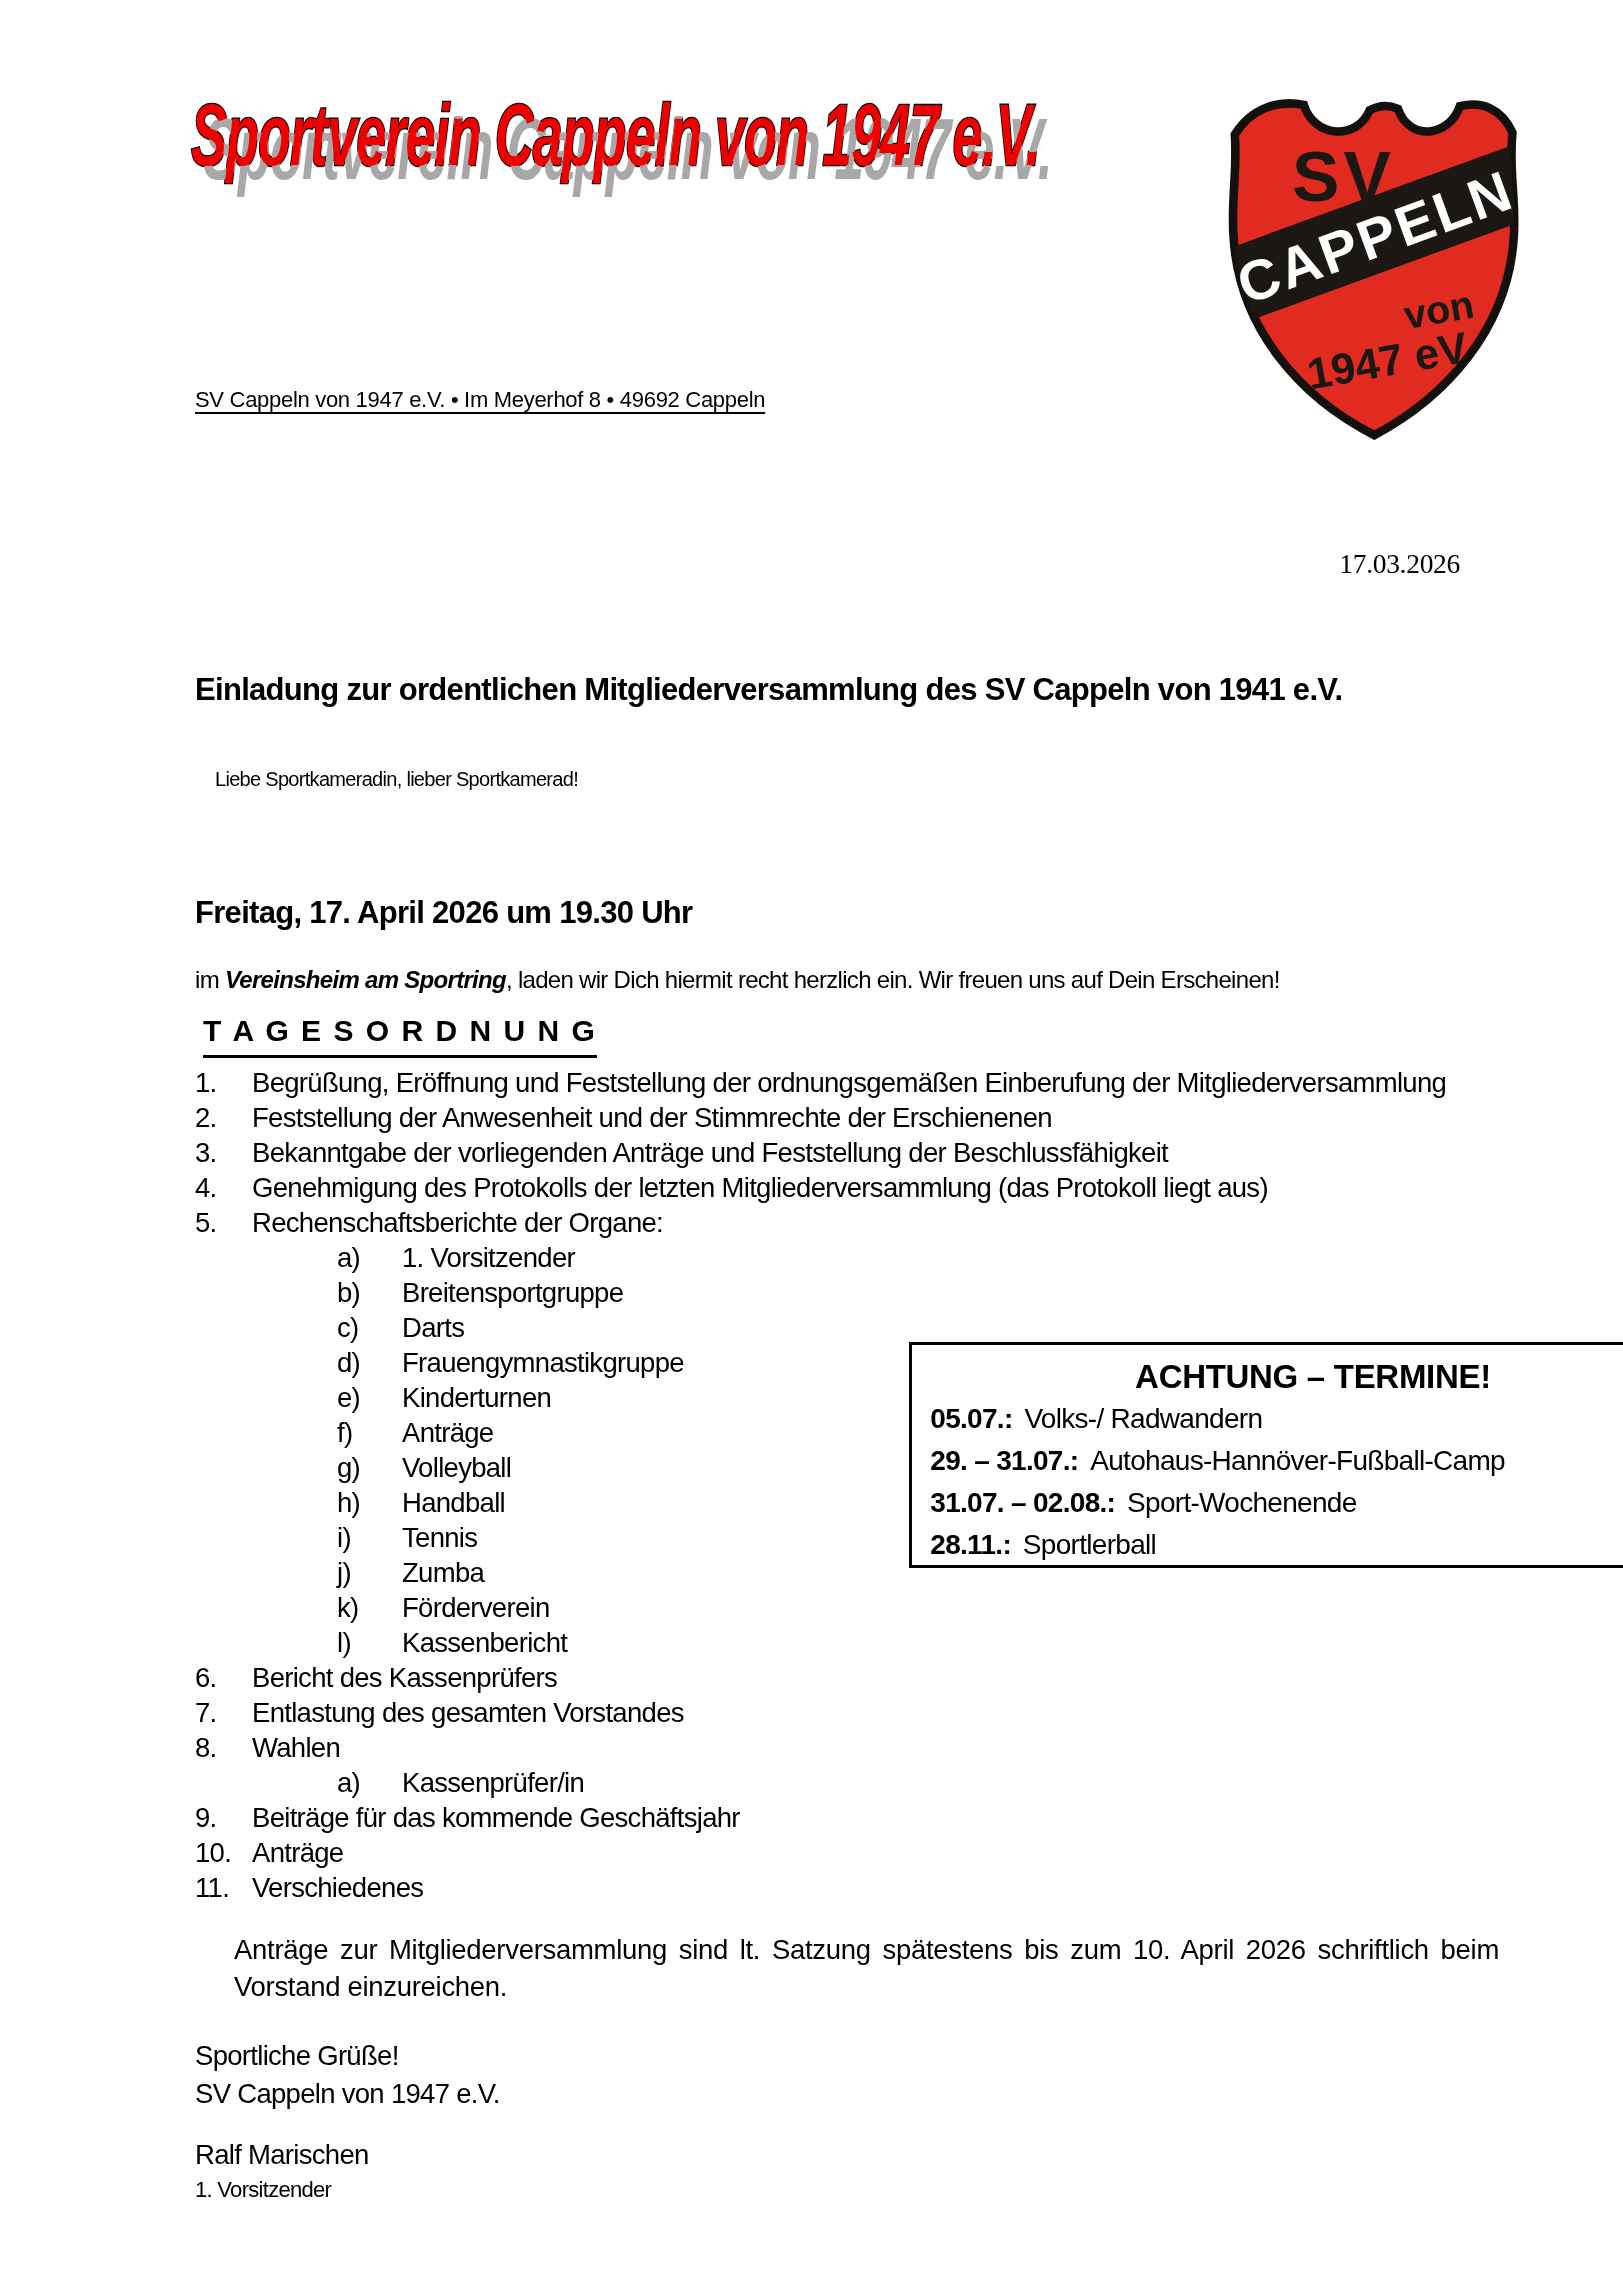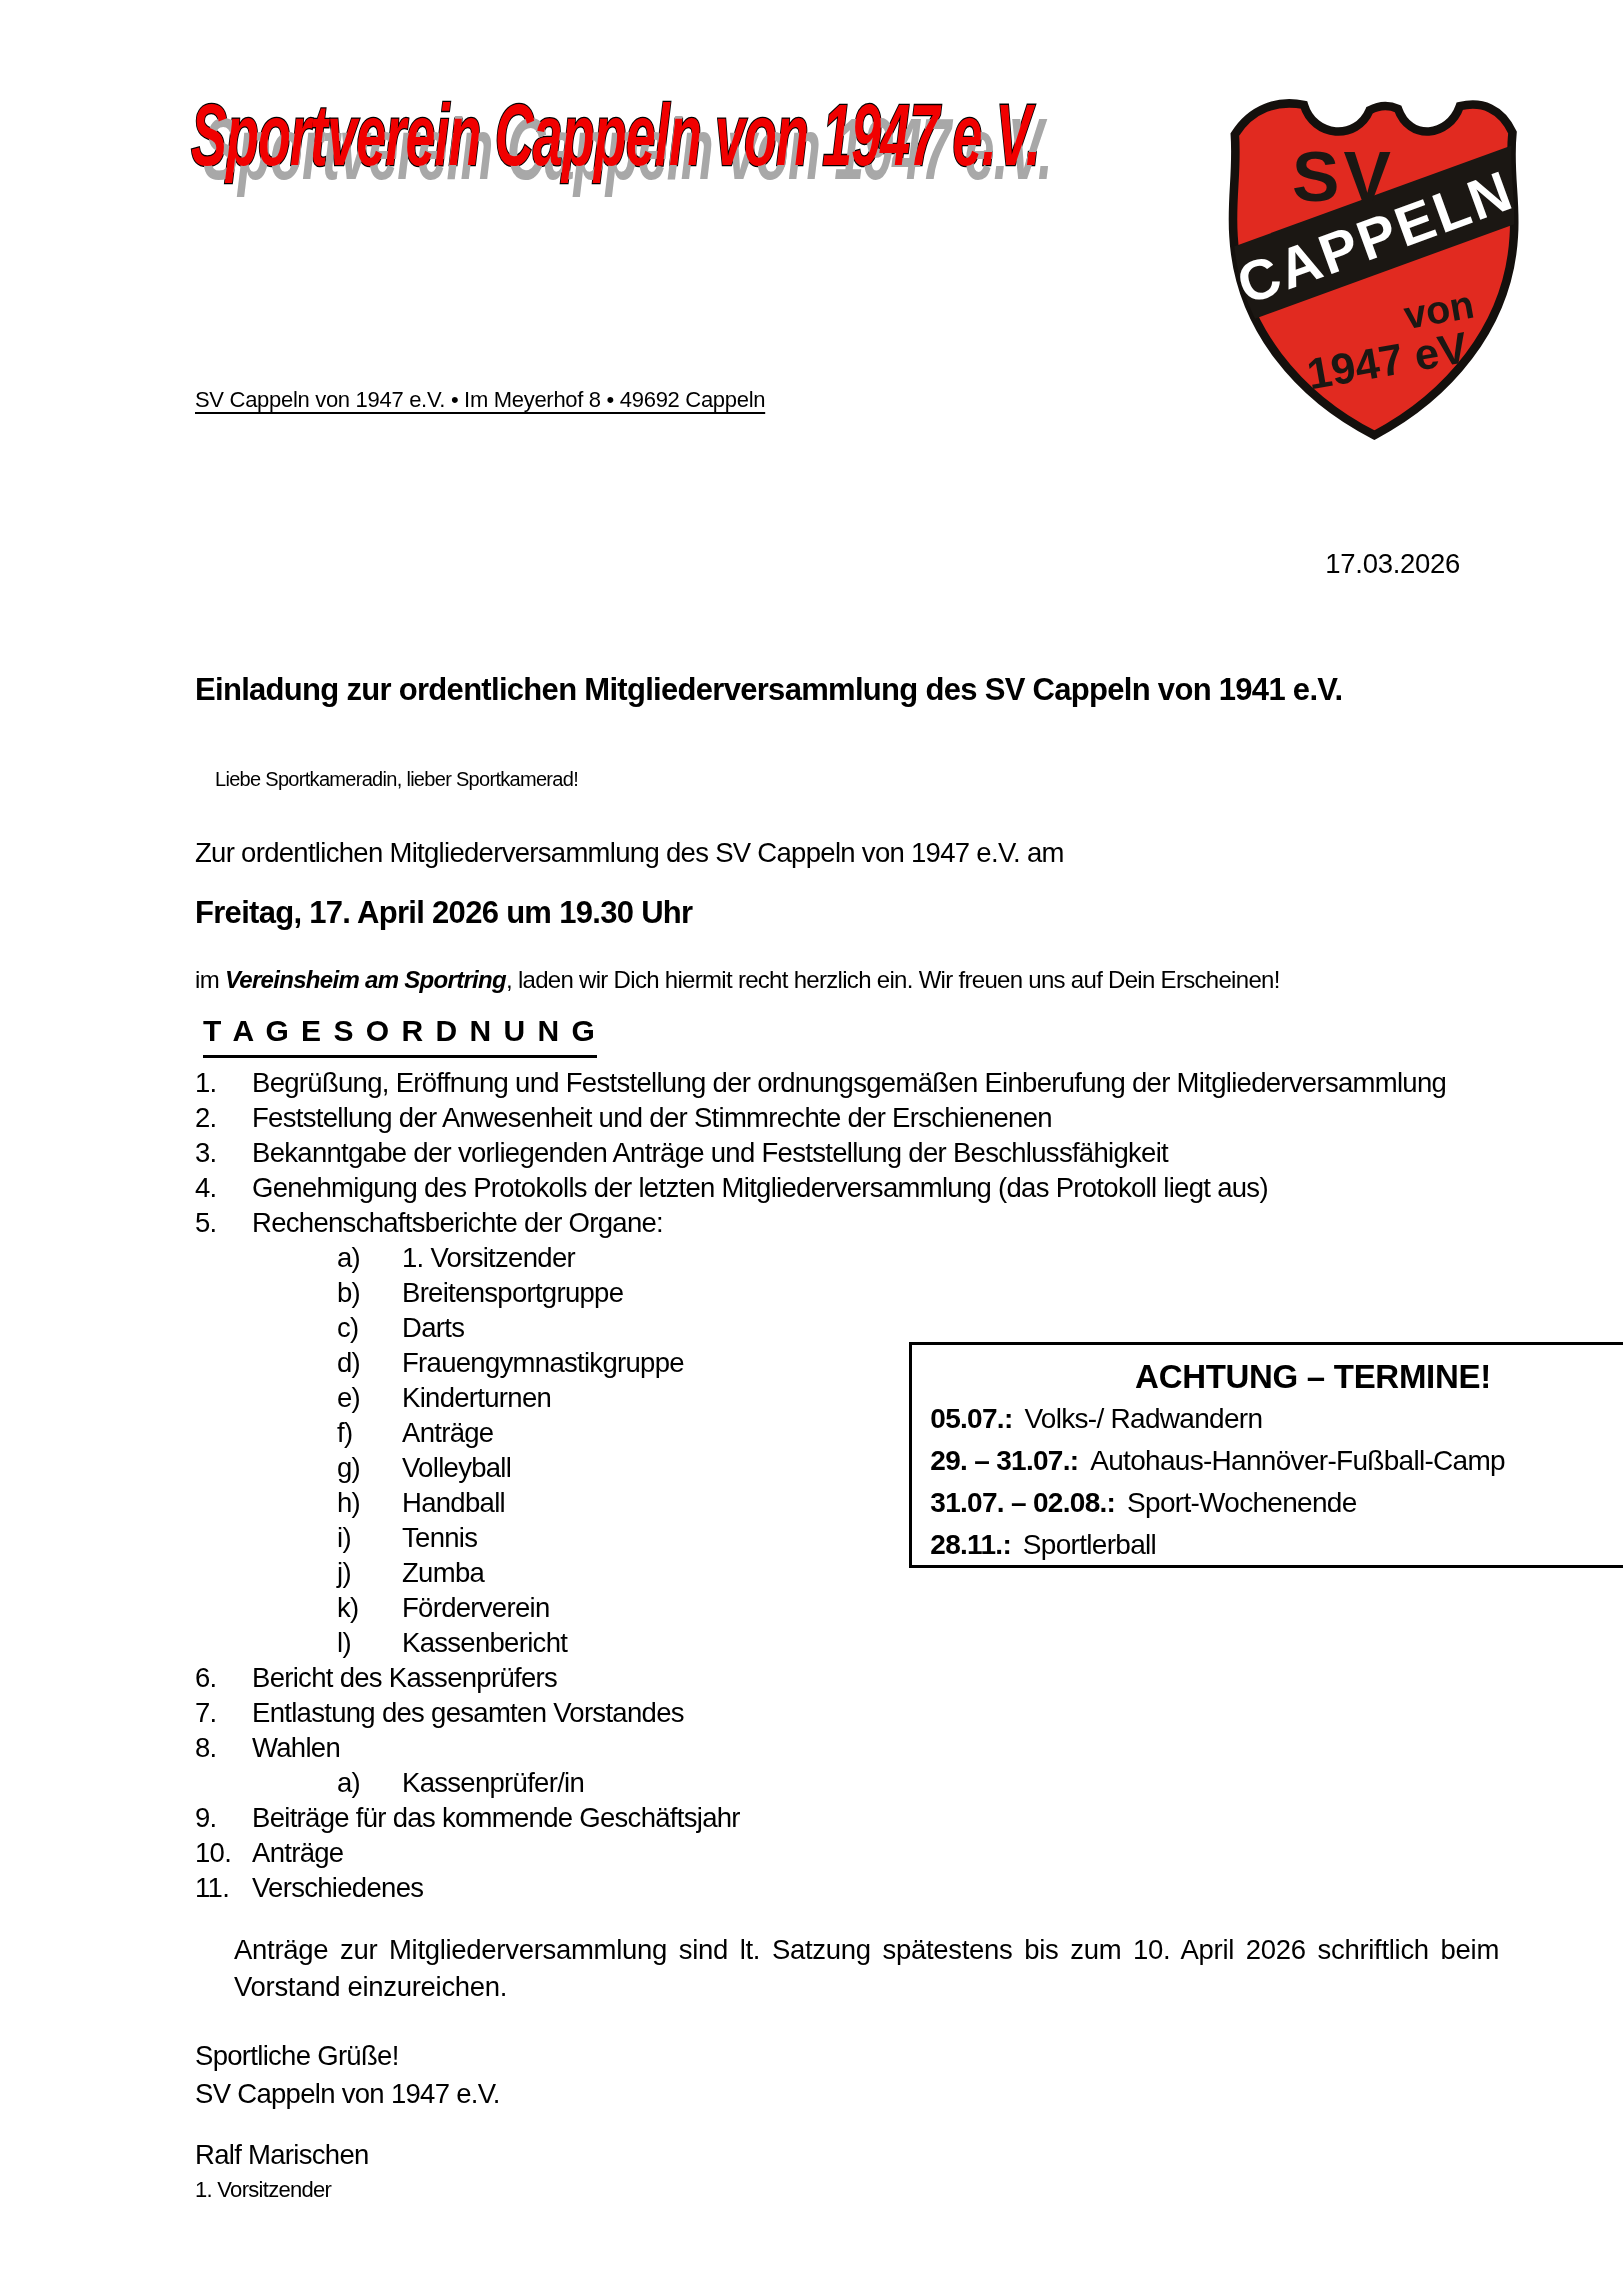--- a/index.html
+++ b/index.html
@@ -28,21 +28,21 @@
   .sender{
     position:absolute;left:195px;top:387px;
     font-size:22px;letter-spacing:-0.3px;
     text-decoration:underline;
     text-decoration-thickness:2px;
     text-underline-offset:5.2px;
     white-space:nowrap;
   }
   .dateline{
     position:absolute;left:195px;top:548px;width:1265px;
-    font-size:27.5px;text-align:right;letter-spacing:-0.3px;
+    font-size:27.5px;text-align:right;letter-spacing:-0.3px;font-family:Liberation Serif, serif;
   }
   
   .lt{letter-spacing:-0.7px;}
   .title{
     position:absolute;left:195px;top:672px;width:1295px;
     font-size:31px;font-weight:bold;white-space:nowrap;
   }
   .salutation{position:absolute;left:195px;top:768px;font-size:20px;white-space:nowrap;margin-left:20px;}
   .intro{position:absolute;left:195px;top:837px;font-size:27.5px;white-space:nowrap;}
   .event{position:absolute;left:195px;top:895px;font-size:31px;font-weight:bold;white-space:nowrap;}
@@ -109,21 +109,20 @@
     <text x="252" y="462" font-size="66" fill="#1b1713" text-anchor="middle" transform="rotate(-10 250 440)">1947 eV</text>
   </svg>
 
   <div class="sender">SV Cappeln von 1947 e.V. • Im Meyerhof 8 • 49692 Cappeln</div>
 
   <div class="dateline">17.03.2026</div>
 
   <div class="title lt">Einladung zur ordentlichen Mitgliederversammlung des SV Cappeln von 1941 e.V.</div>
 
   <div class="salutation lt">Liebe Sportkameradin, lieber Sportkamerad!</div>
-  <div class="intro lt">Zur ordentlichen Mitgliederversammlung des SV Cappeln von 1947 e.V. am</div>
   <div class="event lt">Freitag, 17. April 2026 um 19.30 Uhr</div>
   <div class="venue lt"><span>im </span><b>Vereinsheim am Sportring</b><span>, laden wir Dich hiermit recht herzlich ein. Wir freuen uns auf Dein Erscheinen!</span></div>
 
   <div class="agenda-heading">T A G E S O R D N U N G</div>
 
   <div class="agenda lt">
     <div class="agenda-line">
         <span class="num">1.</span>
         <span>Begrüßung, Eröffnung und Feststellung der ordnungsgemäßen Einberufung der Mitgliederversammlung</span>
       </div>

